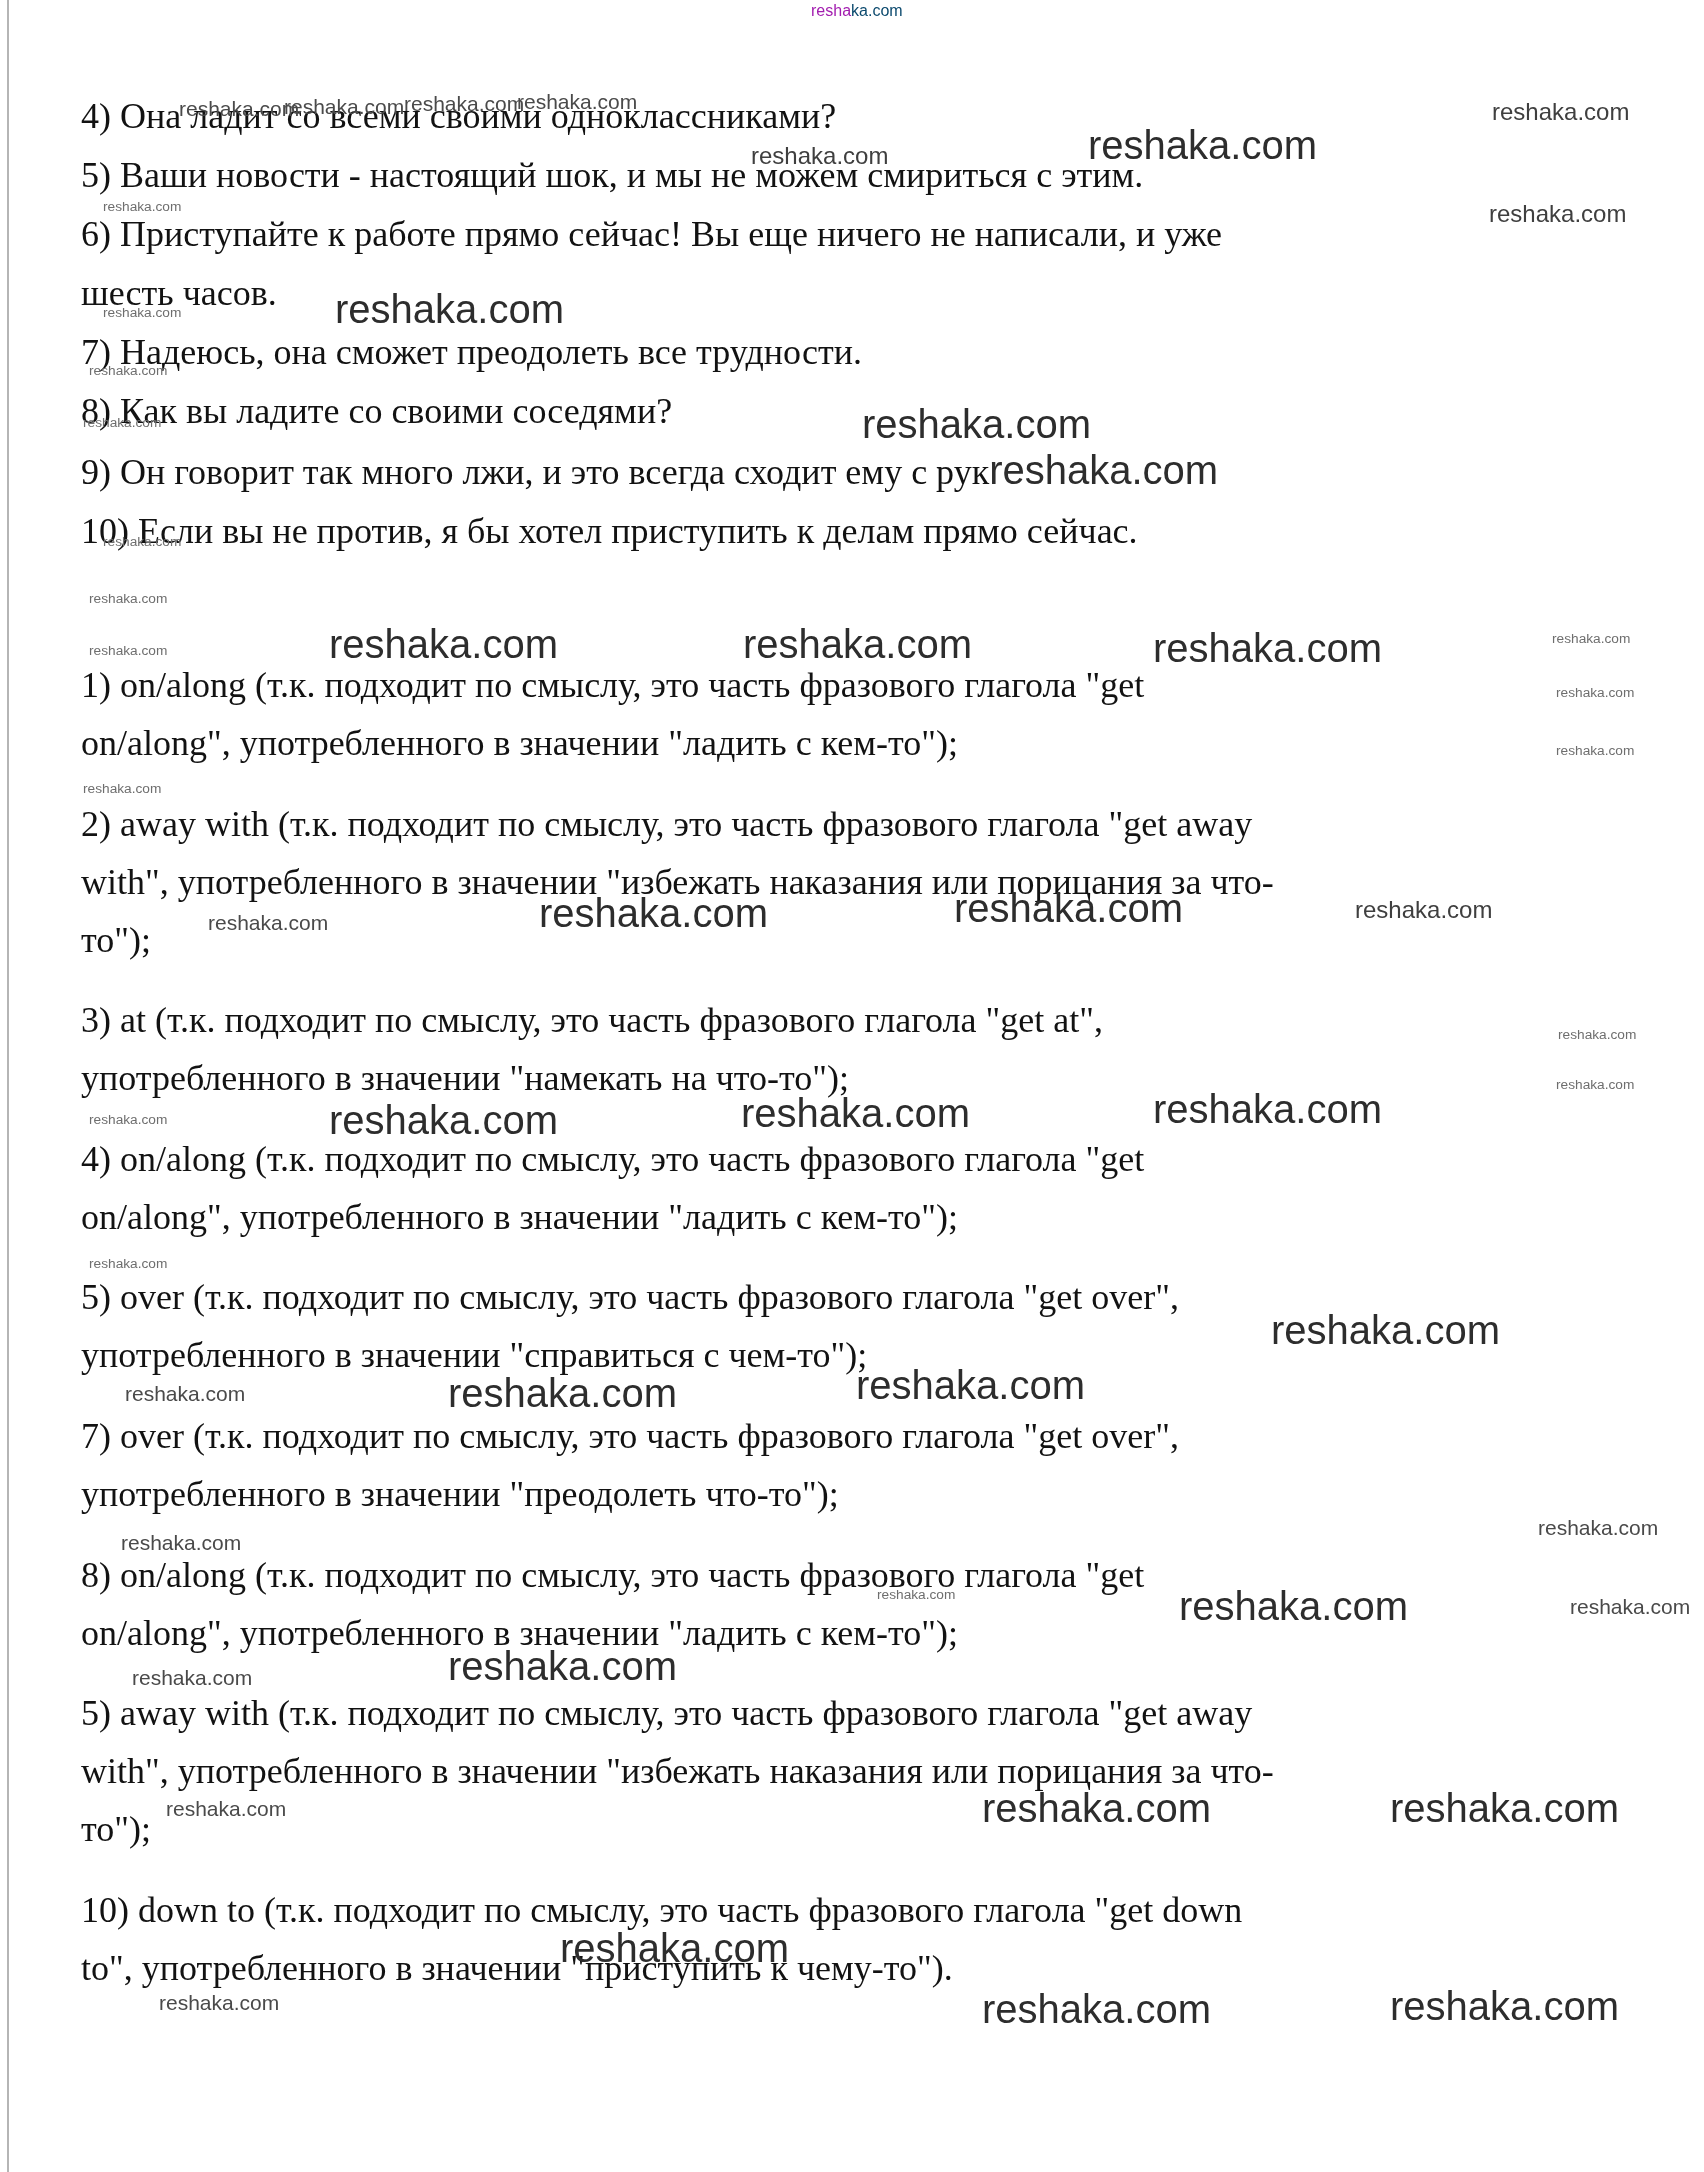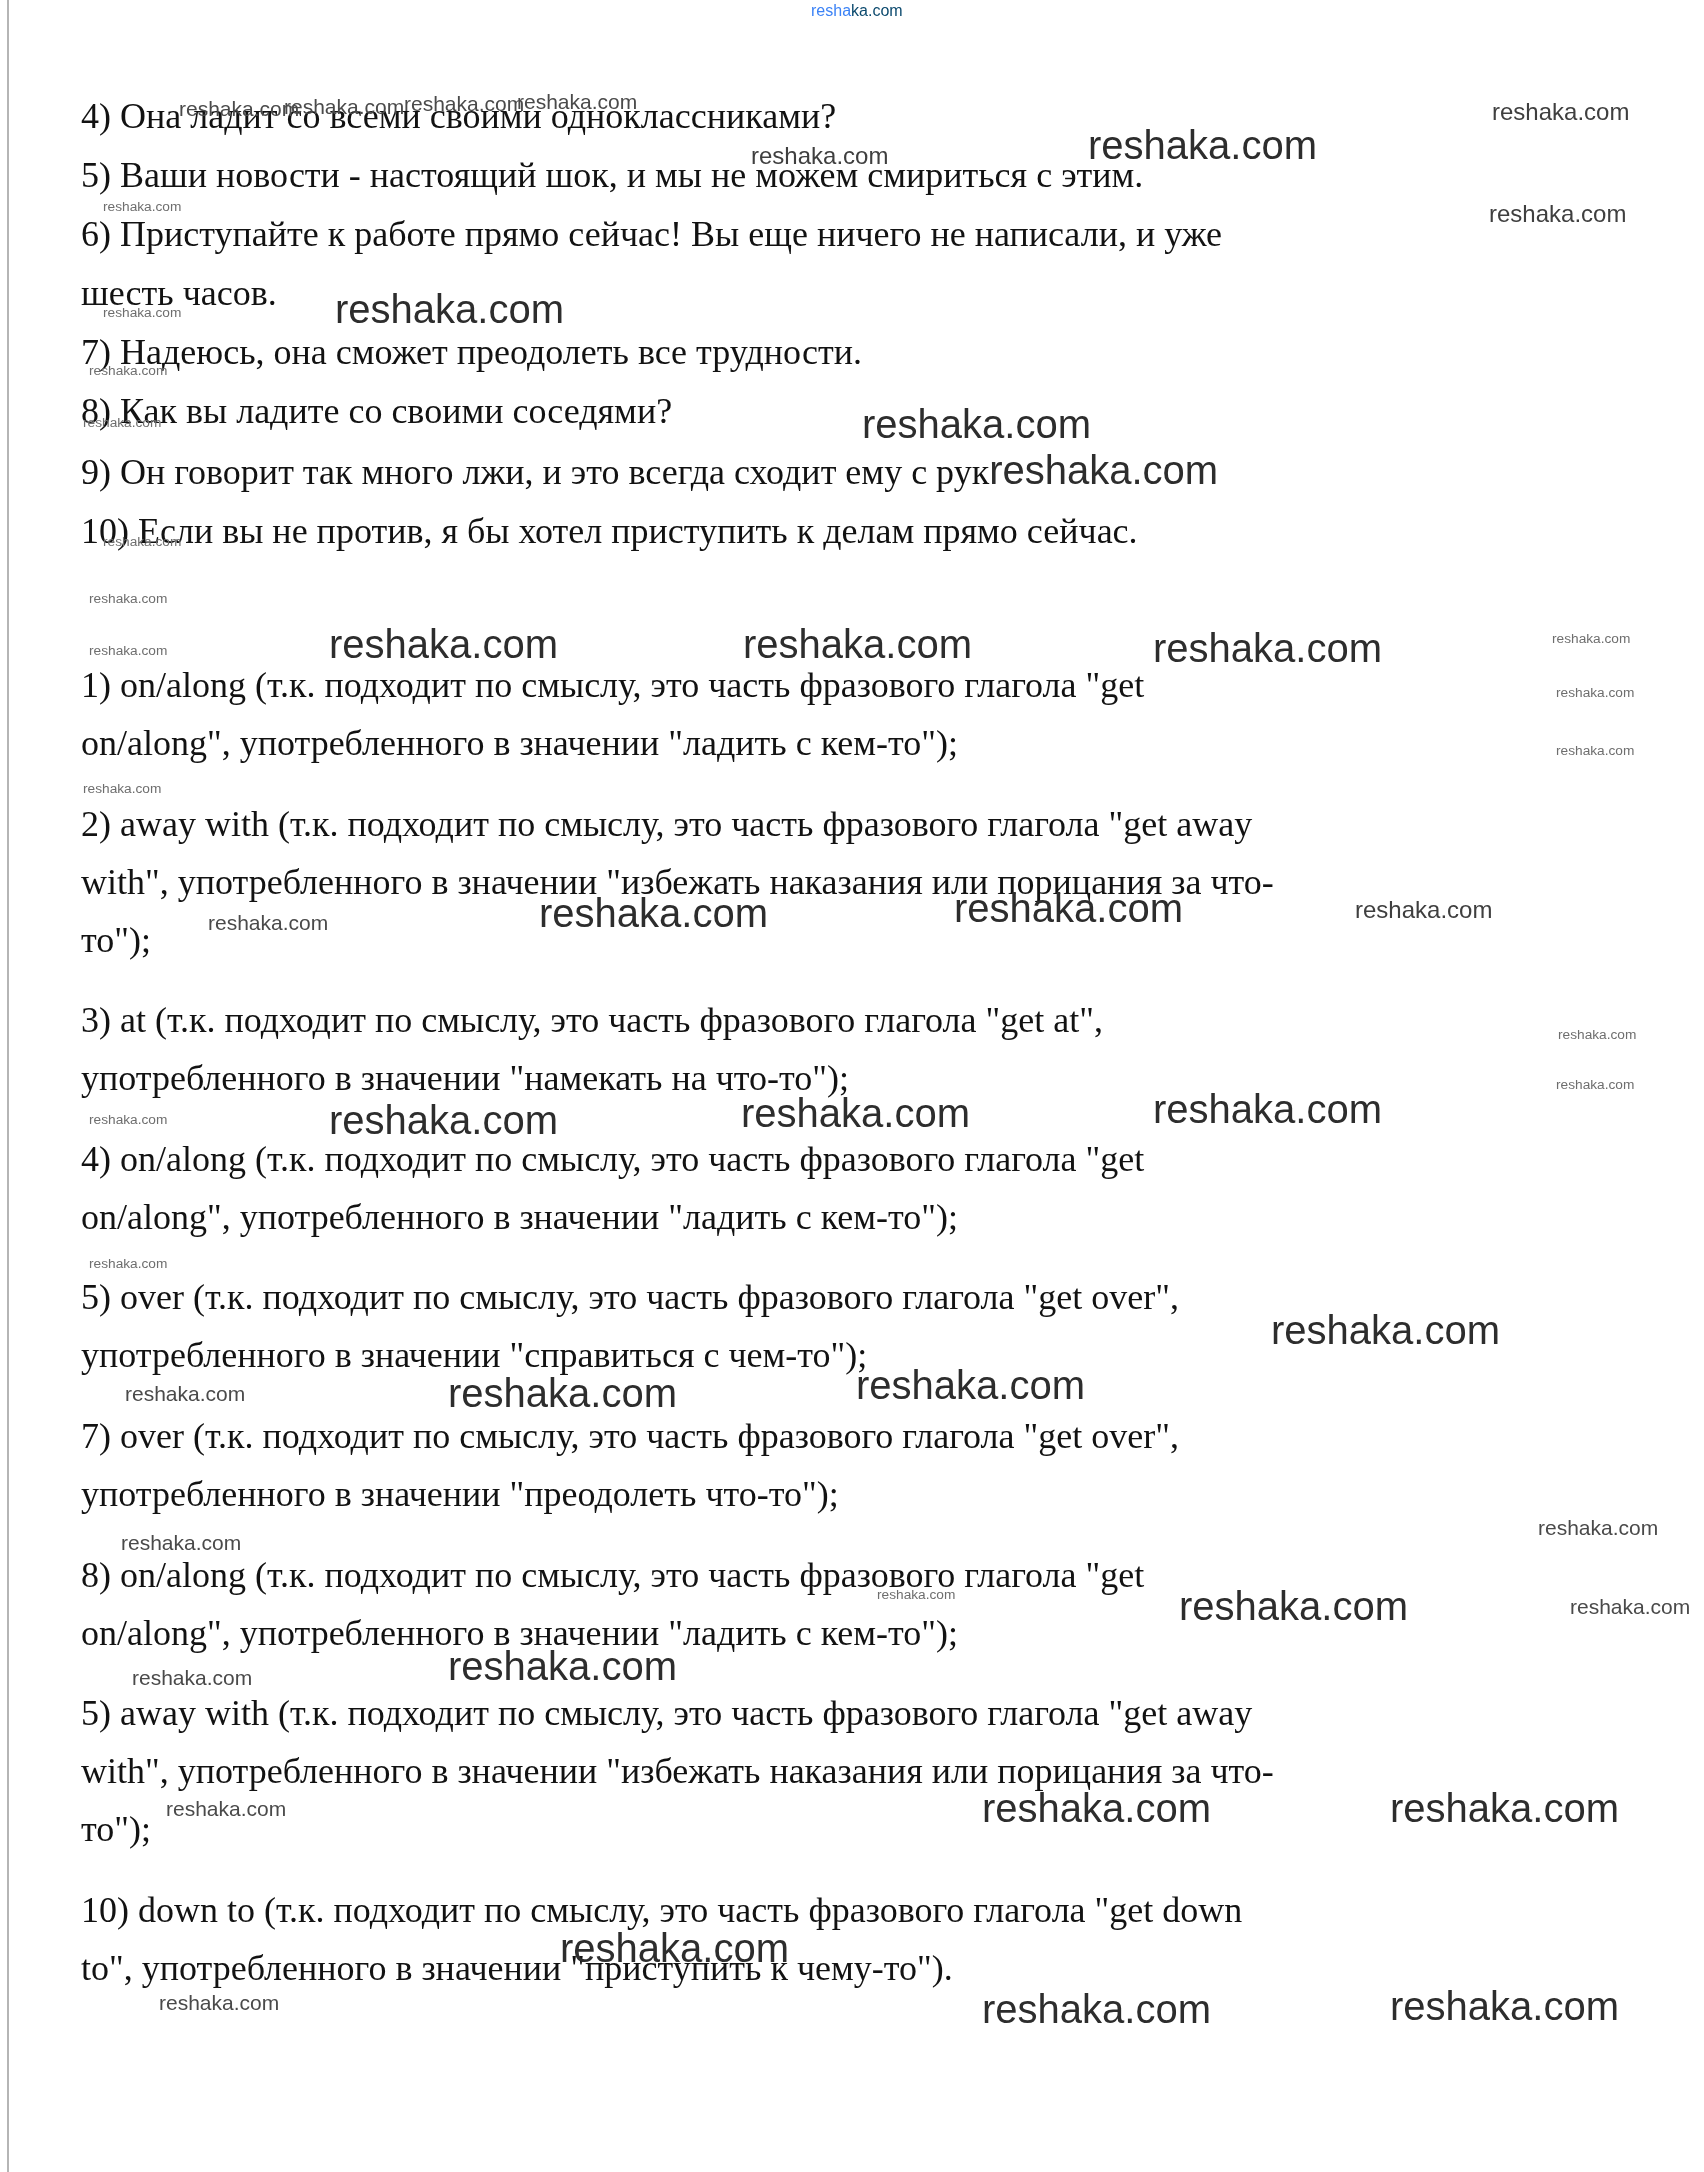--- a/index.html
+++ b/index.html
@@ -64,21 +64,21 @@
   }
   .wm-top {
     position: absolute;
     left: 811px;
     top: 1.6px;
     font-family: "Liberation Sans", sans-serif;
     font-size: 16px;
     z-index: 3;
     white-space: nowrap;
   }
-  .wm-top .p1 { color: #3b82f6; }
+  .wm-top .p1 { color: #a21caf; }
   .wm-top .p2 { color: #0c4a6e; }
 </style>
 </head>
 <body>
 
 <div class="page">
 
   <div class="edge-line"></div>
 
   <div class="wm-top"><span class="p1">resha</span><span class="p2">ka.com</span></div>

